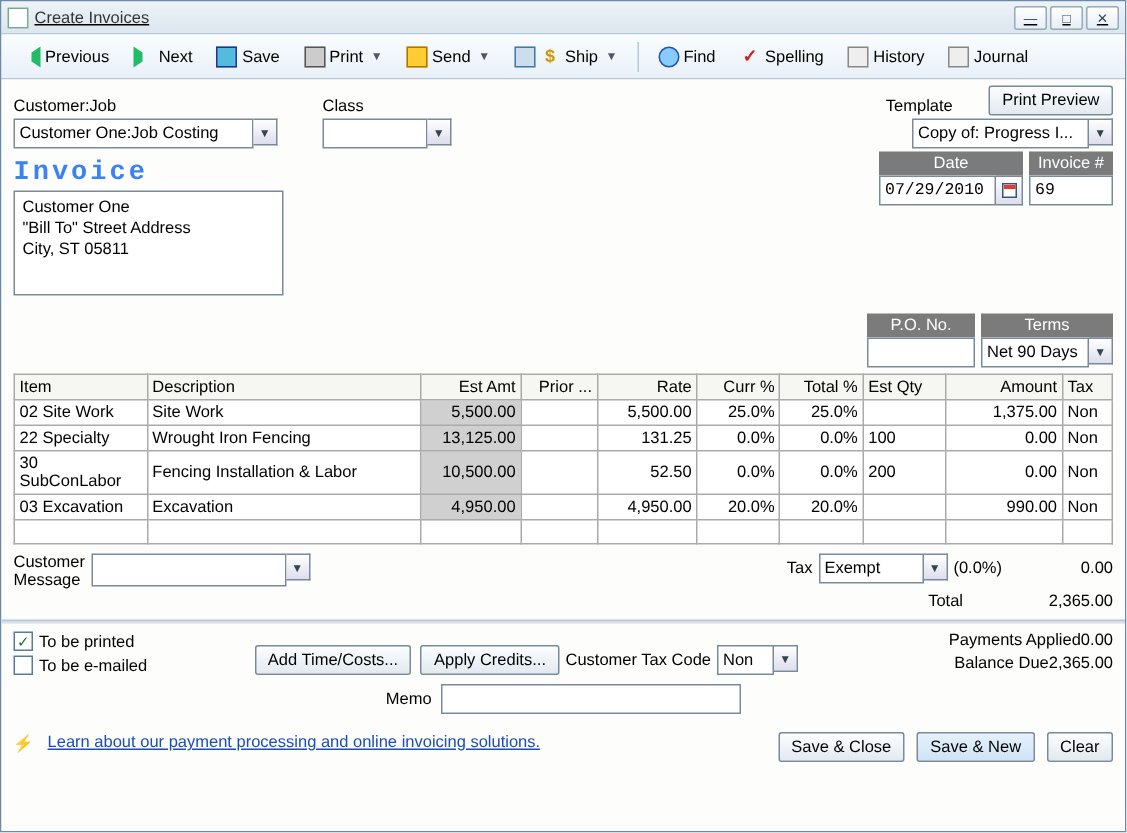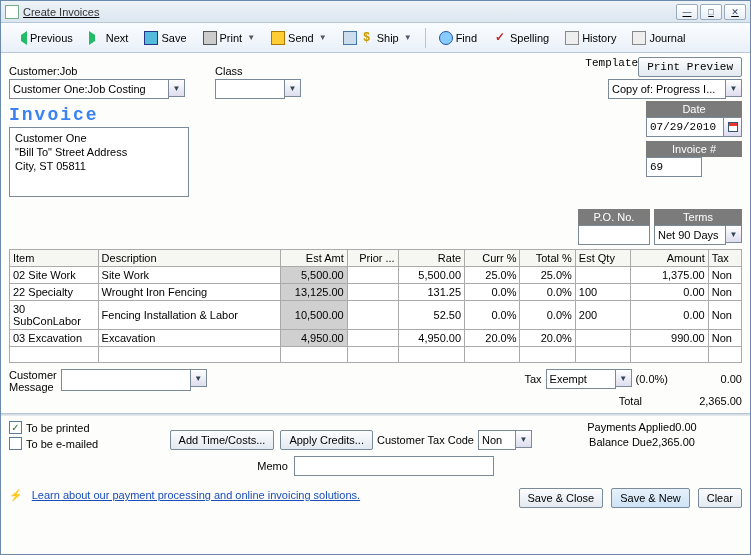--- a/index.html
+++ b/index.html
@@ -91,21 +91,21 @@
   }
   .billto{
     width:180px;
   }
   .billto-head{
     background:#7b7b7b;color:#fff;padding:2px 4px;font-size:11px;
   }
   .billto-body{
     border:1px solid #7a8a99;background:#fff;padding:3px 5px;line-height:14px;height:70px;
   }
-  .date-inv-wrap{margin-left:auto;display:flex;gap:4px;flex-direction:column;}
+  .date-inv-wrap{margin-left:auto;display:flex;gap:4px;}
   .hdr-cell{text-align:center;}
   .hdr-dark{background:#7b7b7b;color:#fff;padding:2px 4px;font-size:11px;}
   .hdr-input-row{display:flex;font-family:Liberation Mono, monospace;}
   .date-input{width:78px;}
   .cal-btn{width:18px;height:20px;border:1px solid #7a8a99;border-left:none;background:linear-gradient(#fff,#dde);display:flex;align-items:center;justify-content:center;}
   .cal-ic{width:10px;height:10px;background:#fff;border:1px solid #357;box-shadow:inset 0 3px 0 #e33;}
   .invno-input{width:56px;}
   .po-terms-row{display:flex;justify-content:flex-end;gap:4px;margin-top:10px;}
   .po-box{width:72px;}
   .terms-box{width:88px;}
@@ -128,32 +128,32 @@
   .tax-area{margin-left:auto;display:flex;flex-direction:column;gap:6px;align-items:flex-end;}
   .tax-row{display:flex;align-items:center;gap:4px;}
   .tax-row .fld{width:70px;}
   .footer-sep{height:3px;background:linear-gradient(#cfd6dd,#e8eef4);margin:4px -8px 3px -8px;border-top:1px solid #b6c7d8;}
   .footer{display:flex;gap:10px;}
   .footer-left{display:flex;flex-direction:column;gap:3px;}
   .chk-row{display:flex;align-items:center;gap:4px;}
   .chk{width:13px;height:13px;border:1px solid #5a7a9a;background:#fff;display:inline-flex;align-items:center;justify-content:center;font-size:10px;color:#2a6b2a;}
   .footer-mid{margin-left:auto;display:flex;flex-direction:row;align-items:flex-end;gap:4px;}
   .footer-btns{display:flex;gap:6px;}
-  .footer-right{width:200px;display:flex;flex-direction:column;gap:3px;align-items:center;}
+  .footer-right{width:200px;display:flex;flex-direction:column;gap:3px;align-items:flex-end;}
   .kv{display:flex;justify-content:space-between;}
   .memo-row{display:flex;align-items:center;gap:6px;margin-top:4px;justify-content:center;}
   .memo-row .fld{width:200px;}
   .link{color:#1a4dbb;text-decoration:underline;font-size:11px;}
   .bolt{color:#e6b400;font-weight:bold;margin-right:3px;}
   .bottom-btns{display:flex;justify-content:flex-end;gap:8px;margin-top:6px;}
   .totals-row{display:flex;gap:30px;justify-content:flex-end;width:200px;}
   .top-fields{display:flex;align-items:flex-end;gap:30px;}
   .tf-col{display:flex;flex-direction:column;gap:2px;}
   .tmpl-area{margin-left:auto;display:flex;flex-direction:column;align-items:flex-end;gap:2px;}
-  .tmpl-row{display:flex;gap:0;align-items:flex-start;font-family:Liberation Mono, monospace;}
+  .tmpl-row{display:flex;gap:24px;align-items:flex-end;}
   .combo{display:flex;}
 </style>
 </head>
 <body>
 
 <div class="win">
 
   <div class="titlebar">
     <span class="doc-icon"></span>
     <span class="title-text">Create Invoices</span>

